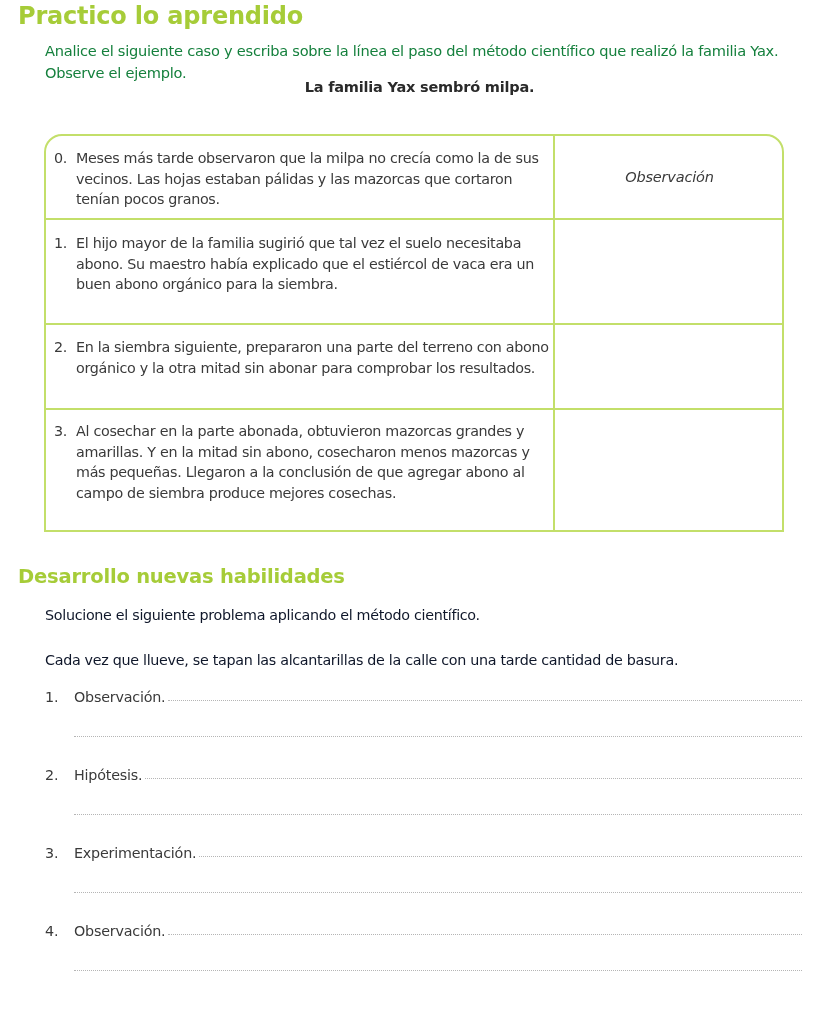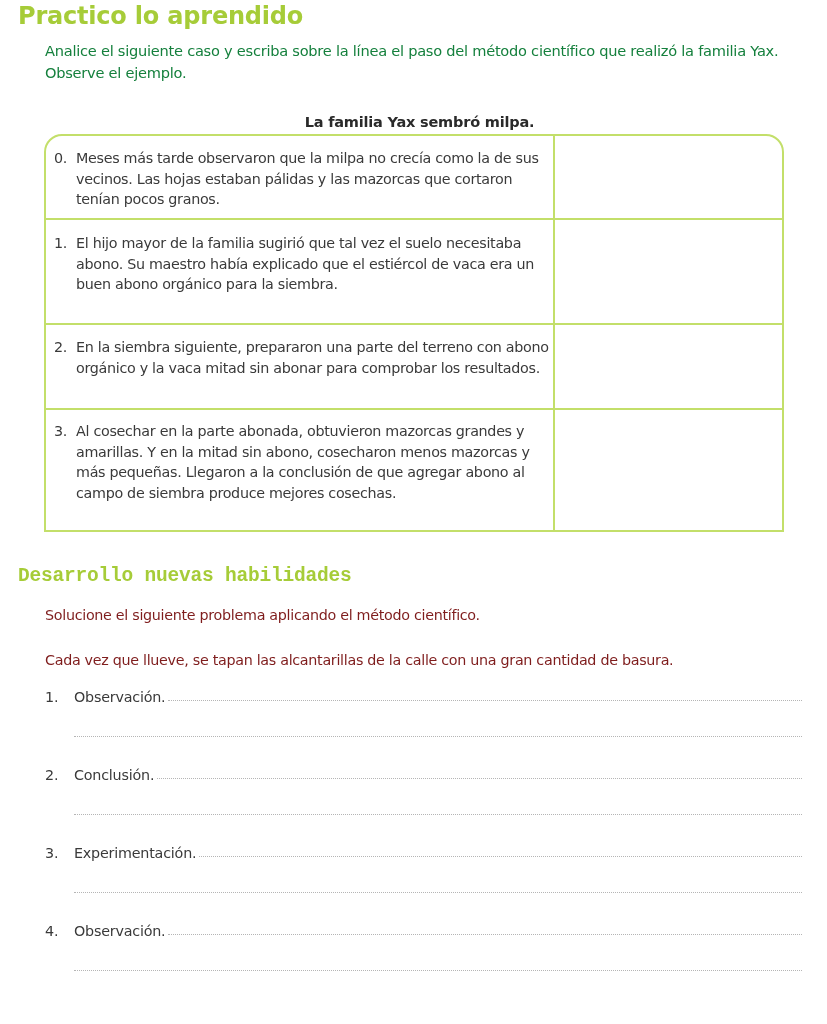--- a/index.html
+++ b/index.html
@@ -2,37 +2,37 @@
 <html><head>
 <meta charset="utf-8">
 <style>
   html, body { margin: 0; padding: 0; background: #ffffff; }
   body { width: 827px; height: 1024px; position: relative; overflow: hidden;
          font-family: "DejaVu Sans", sans-serif; color: #3a3a3a; }
   .h1 { position: absolute; left: 18px; top: 2px; font-size: 24px; font-weight: bold;
         color: #a6cc38; letter-spacing: -0.2px; }
   .intro { position: absolute; left: 45px; top: 40px; width: 780px; font-size: 14.6px;
            line-height: 22px; color: #15803d; letter-spacing: -0.25px; }
-  .caption { position: absolute; left: 0; width: 827px; text-align: center; top: 114px;
+  .caption { position: absolute; left: 0; width: 827px; text-align: center; top: 79px;
              font-size: 14.5px; font-weight: bold; color: #2a2a2a; letter-spacing: -0.2px;
              padding-left: 12px; box-sizing: border-box; }
   .table { position: absolute; left: 44px; top: 134px; width: 740px; height: 398px;
            border: 2.5px solid #c3df6a; border-radius: 18px 18px 0 0; box-sizing: border-box;
            overflow: hidden; }
   .sep { position: absolute; left: 0; width: 100%; height: 0; border-top: 2.5px solid #c3df6a; }
   .vsep { position: absolute; top: 0; bottom: 0; left: 507px; width: 0; border-left: 2.5px solid #c3df6a; }
   .cell-text { position: absolute; left: 8px; width: 495px; font-size: 14.3px; line-height: 20.5px;
                color: #3a3a3a; letter-spacing: -0.3px; }
   .cell-text .num { position: absolute; left: 0; top: 0; }
   .cell-text .txt { display: block; padding-left: 22px; }
   .answer { position: absolute; left: 510px; width: 227px; text-align: center; font-style: italic;
             font-size: 14.5px; color: #3a3a3a; letter-spacing: -0.2px; }
   .h2 { position: absolute; left: 18px; top: 565px; font-size: 19.5px; font-weight: bold;
-        color: #a6cc38; letter-spacing: -0.2px; font-family: Liberation Mono, monospace; }
-  .p { position: absolute; left: 45px; font-size: 14.3px; color: #7f1d1d; letter-spacing: -0.3px; }
+        color: #a6cc38; letter-spacing: -0.2px; }
+  .p { position: absolute; left: 45px; font-size: 14.3px; color: #0f172a; letter-spacing: -0.3px; }
   .item { position: absolute; left: 45px; width: 757px; height: 20px; font-size: 14.3px;
           color: #3a3a3a; display: flex; align-items: flex-end; letter-spacing: -0.2px; }
   .item .n { width: 29px; }
   .item .lbl { white-space: nowrap; }
   .item .line { flex: 1; margin-left: 3px; margin-bottom: 4px; border-bottom: 1px dotted #b5b5b5; height: 0; }
   .line2 { position: absolute; left: 74px; width: 728px; border-bottom: 1px dotted #b5b5b5; height: 0; }
 </style>
 </head>
 <body>
 
@@ -40,57 +40,58 @@
 <div class="intro">Analice el siguiente caso y escriba sobre la línea el paso del método científico que realizó la familia Yax. Observe el ejemplo.</div>
 <div class="caption">La familia Yax sembró milpa.</div>
 
 <div class="table">
   <div class="vsep"></div>
 
   <div class="cell-text" style="top:12px;">
     <span class="num">0.</span>
     <span class="txt">Meses más tarde observaron que la milpa no crecía como la de sus vecinos. Las hojas estaban pálidas y las mazorcas que cortaron tenían pocos granos.</span>
   </div>
+  <div class="answer" style="top:33px;">Observación</div>
   <div class="sep" style="top:82px;"></div>
 
   <div class="cell-text" style="top:97px;">
     <span class="num">1.</span>
     <span class="txt">El hijo mayor de la familia sugirió que tal vez el suelo necesitaba abono. Su maestro había explicado que el estiércol de vaca era un buen abono orgánico para la siembra.</span>
   </div>
   <div class="answer" style="top:140px;"></div>
   <div class="sep" style="top:187px;"></div>
 
   <div class="cell-text" style="top:201px;">
     <span class="num">2.</span>
-    <span class="txt">En la siembra siguiente, prepararon una parte del terreno con abono orgánico y la vaca mitad sin abonar para comprobar los resultados.</span>
+    <span class="txt">En la siembra siguiente, prepararon una parte del terreno con abono orgánico y la otra mitad sin abonar para comprobar los resultados.</span>
   </div>
   <div class="answer" style="top:225px;"></div>
   <div class="sep" style="top:272px;"></div>
 
   <div class="cell-text" style="top:285px;">
     <span class="num">3.</span>
     <span class="txt">Al cosechar en la parte abonada, obtuvieron mazorcas grandes y amarillas. Y en la mitad sin abono, cosecharon menos mazorcas y más pequeñas. Llegaron a la conclusión de que agregar abono al campo de siembra produce mejores cosechas.</span>
   </div>
   <div class="answer" style="top:330px;"></div>
 </div>
 
 <div class="h2">Desarrollo nuevas habilidades</div>
 <div class="p" style="top:607px;">Solucione el siguiente problema aplicando el método científico.</div>
-<div class="p" style="top:652px;">Cada vez que llueve, se tapan las alcantarillas de la calle con una gran cantidad de basura.</div>
+<div class="p" style="top:652px;">Cada vez que llueve, se tapan las alcantarillas de la calle con una tarde cantidad de basura.</div>
 
 <div class="item" style="top:685px;">
   <span class="n">1.</span>
   <span class="lbl">Observación.</span>
   <span class="line"></span>
 </div>
 <div class="line2" style="top:736px;"></div>
 
 <div class="item" style="top:763px;">
   <span class="n">2.</span>
-  <span class="lbl">Conclusión.</span>
+  <span class="lbl">Hipótesis.</span>
   <span class="line"></span>
 </div>
 <div class="line2" style="top:814px;"></div>
 
 <div class="item" style="top:841px;">
   <span class="n">3.</span>
   <span class="lbl">Experimentación.</span>
   <span class="line"></span>
 </div>
 <div class="line2" style="top:892px;"></div>

